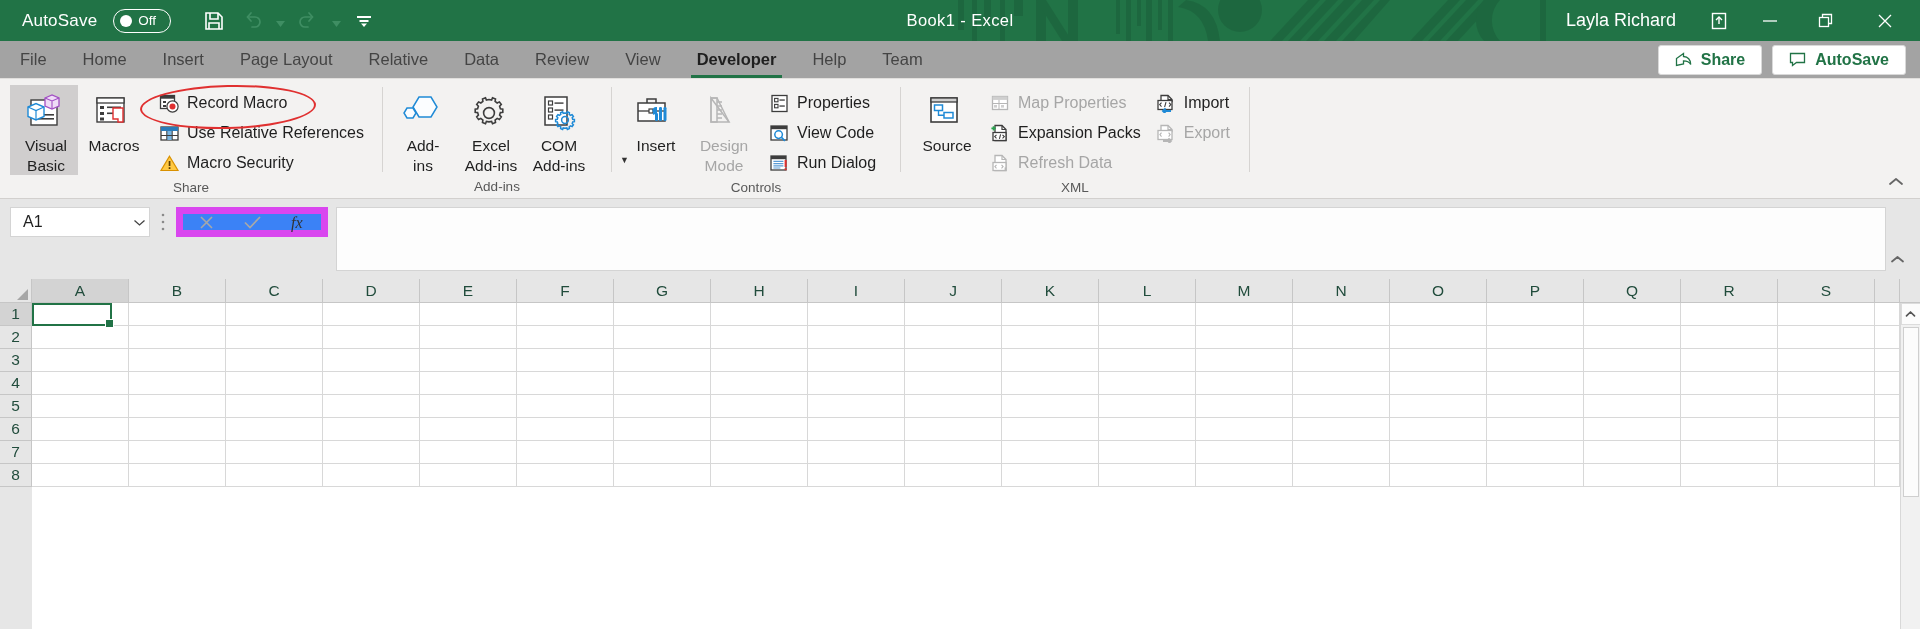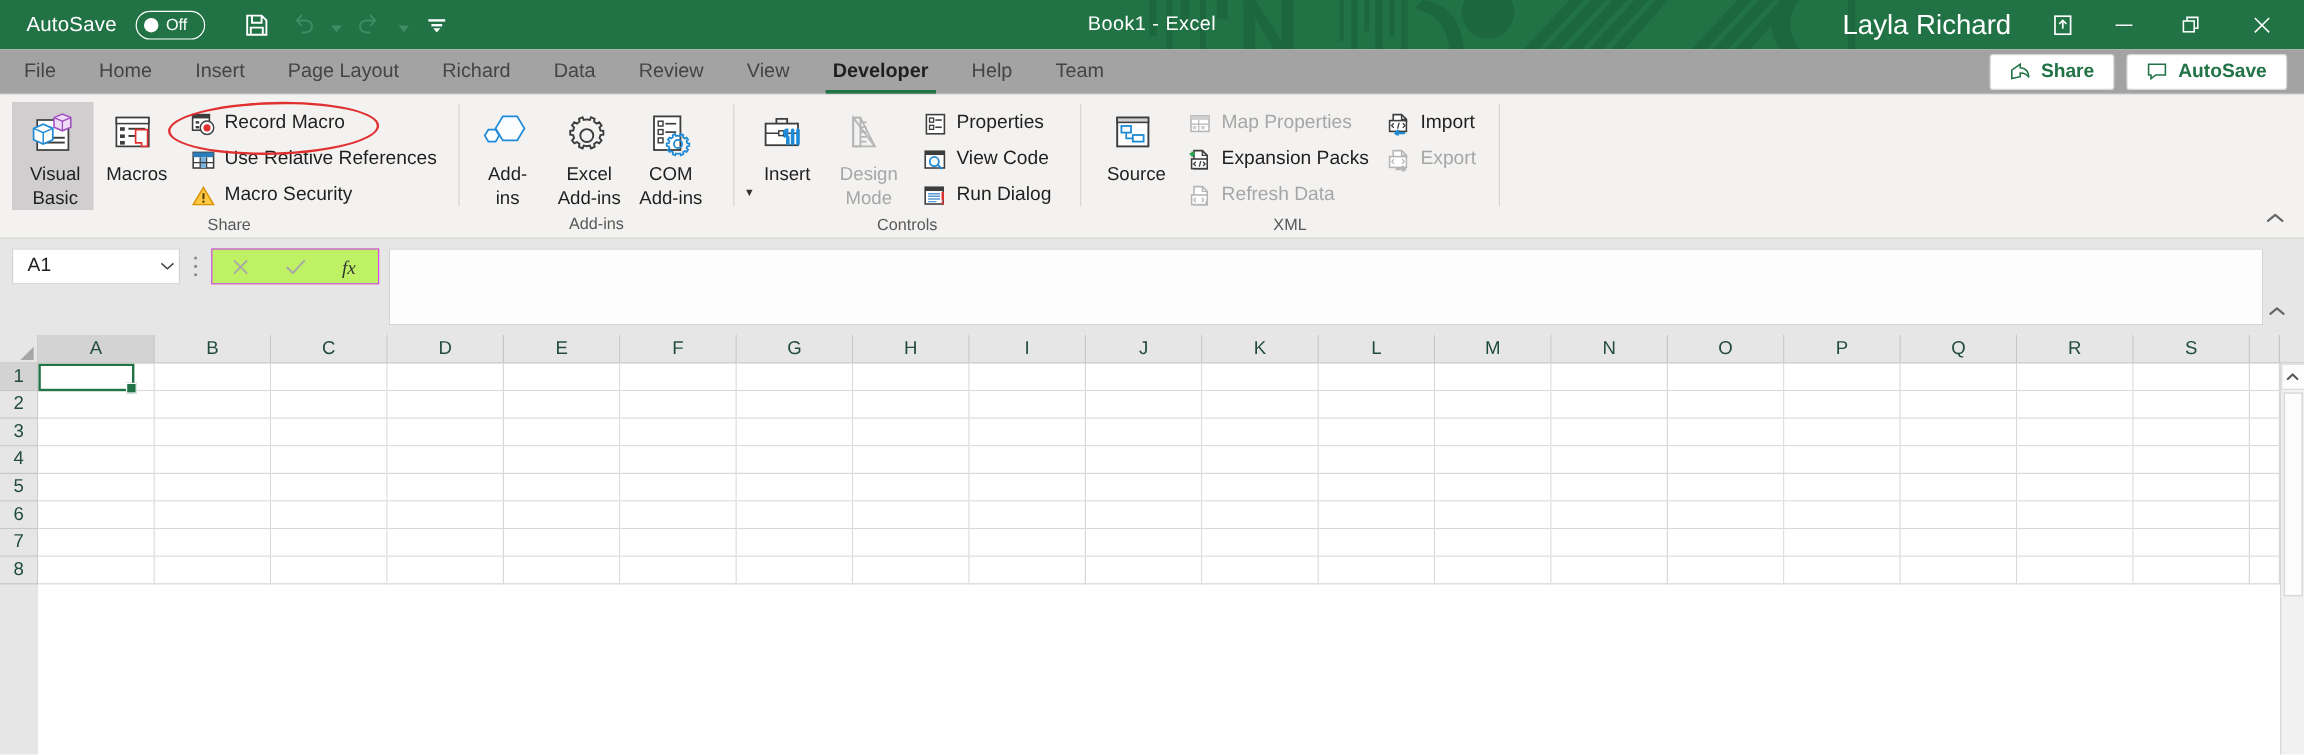--- a/index.html
+++ b/index.html
@@ -35,21 +35,21 @@
   .qbtn{ width:34px;height:30px; display:flex;align-items:center;justify-content:center; }
   .qbtn svg{ display:block; }
   .qcaret{ width:14px;height:30px;display:flex;align-items:flex-end;justify-content:center;padding-bottom:9px;}
 
   .tb-title{
     position:absolute; left:0; right:0; text-align:center;
     font-size:16.5px; color:#fff; letter-spacing:.4px; z-index:2;
     pointer-events:none;
   }
   .tb-right{ margin-left:auto; display:flex; align-items:center; z-index:2; padding-right:4px;}
-  .username{ font-size:23px; color:#fff; margin-right:20px; white-space:nowrap;}
+  .username{ font-size:18px; color:#fff; margin-right:20px; white-space:nowrap;}
   .tb-icon{ width:46px;height:41px;display:flex;align-items:center;justify-content:center;}
   .winbtn{ width:56px;height:41px;display:flex;align-items:center;justify-content:center;}
   .winbtn.close{ width:62px; }
 
   
   .tabstrip{
     height:38px; background:#a3a3a3; display:flex; align-items:stretch;
     position:relative; border-bottom:1px solid #e1dfdd;
   }
   .tab{
@@ -122,21 +122,21 @@
     height:80px; background:#e6e6e6; display:flex; align-items:flex-start;
     padding:8px 0 0 0; position:relative;
   }
   .namebox{
     width:140px; height:30px; margin-left:10px; background:#fff;
     border:1px solid #d4d4d4; display:flex;align-items:center;
     padding:0 4px 0 12px; font-size:16px; color:#1f1f1f;
   }
   .namebox .nb-caret{ margin-left:auto; font-size:10px; color:#333; }
   .vdots{ width:26px;height:30px;display:flex;align-items:center;justify-content:center; color:#777; font-size:15px; letter-spacing:0;}
-  .fb-btns{ display:flex; align-items:center; height:30px; background:#bef264; border:1px solid #d946ef; }
+  .fb-btns{ display:flex; align-items:center; height:30px; background:#3b82f6; border:7px solid #d946ef; }
   .fb-btn{ width:46px;height:28px; display:flex;align-items:center;justify-content:center; }
   .fb-input{
     flex:1; margin:0 34px 0 8px; height:64px; background:#fdfdfd;
     border:1px solid #d4d4d4; position:relative;
   }
   .fb-expand{ position:absolute; right:10px; top:50px; width:26px;height:20px;
     display:flex;align-items:center;justify-content:center; }
 
   
   .gridwrap{ position:relative; height:calc(629px - 41px - 38px - 120px - 80px); display:flex; flex-direction:column;}
@@ -294,21 +294,21 @@
         </svg>
     </div>
   </div>
 </div>
 
 <div class="tabstrip">
   <div class="tab first">File</div>
   <div class="tab">Home</div>
   <div class="tab">Insert</div>
   <div class="tab">Page Layout</div>
-  <div class="tab">Richard</div>
+  <div class="tab">Relative</div>
   <div class="tab">Data</div>
   <div class="tab">Review</div>
   <div class="tab">View</div>
   <div class="tab active">Developer</div>
   <div class="tab">Help</div>
   <div class="tab">Team</div>
 
 
   <div class="tab-right">
     <div class="chip">

